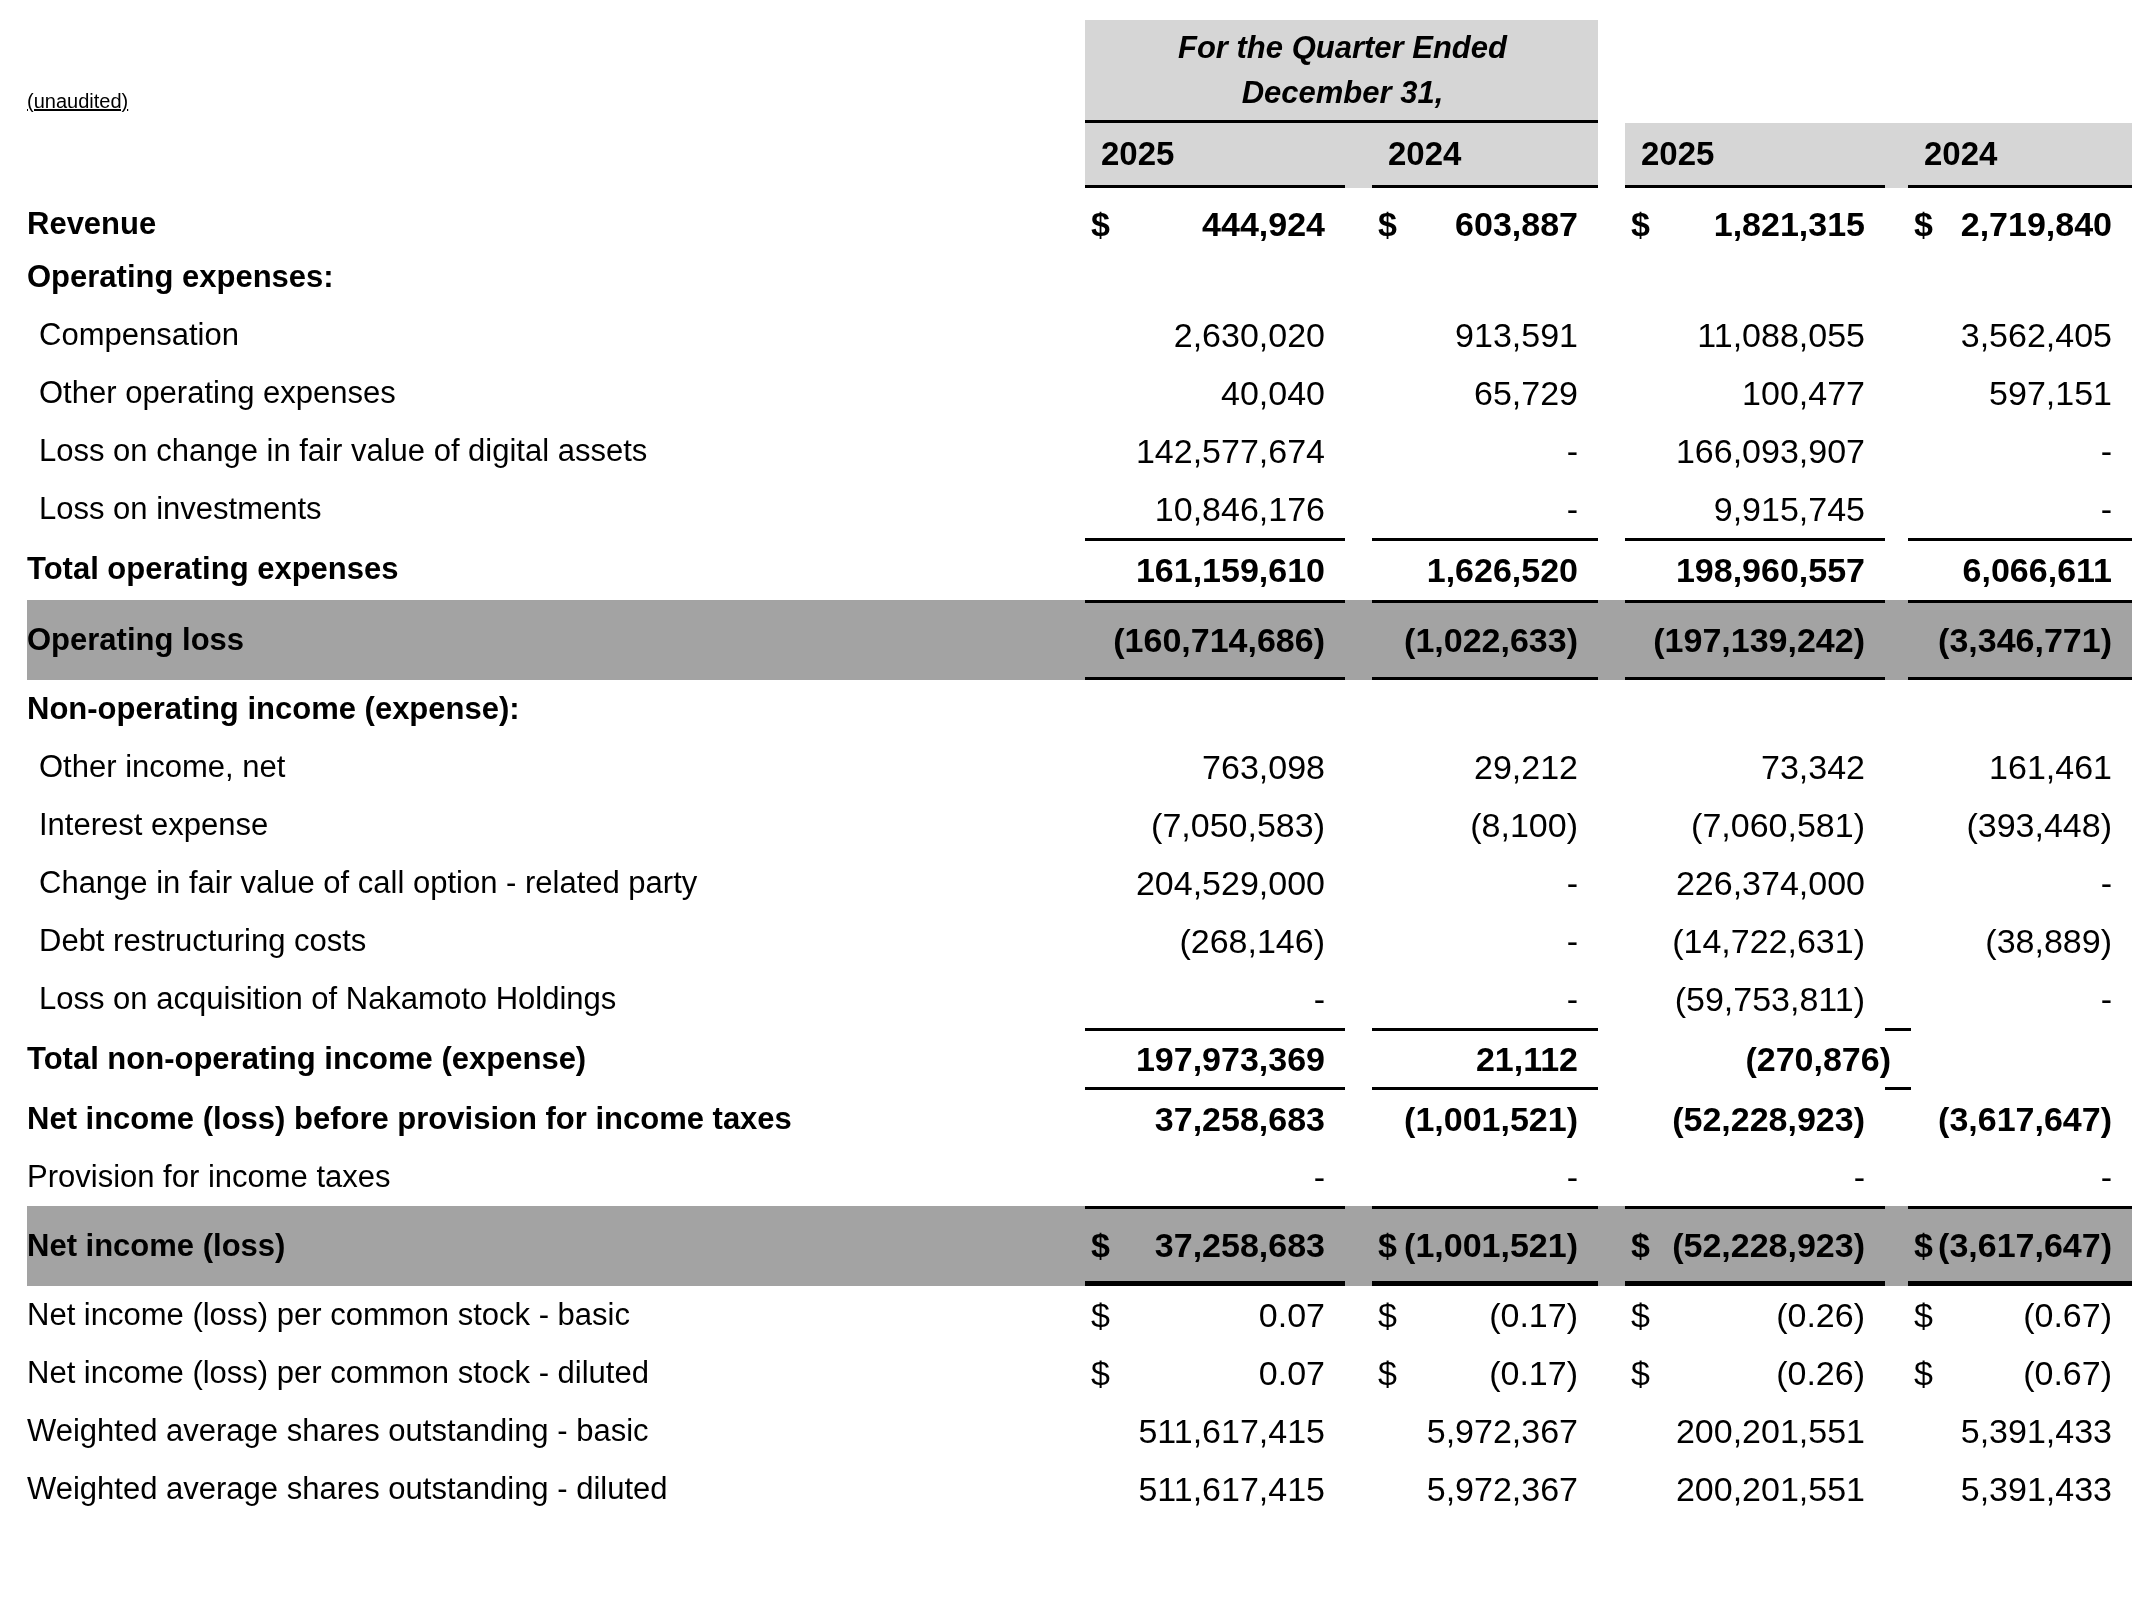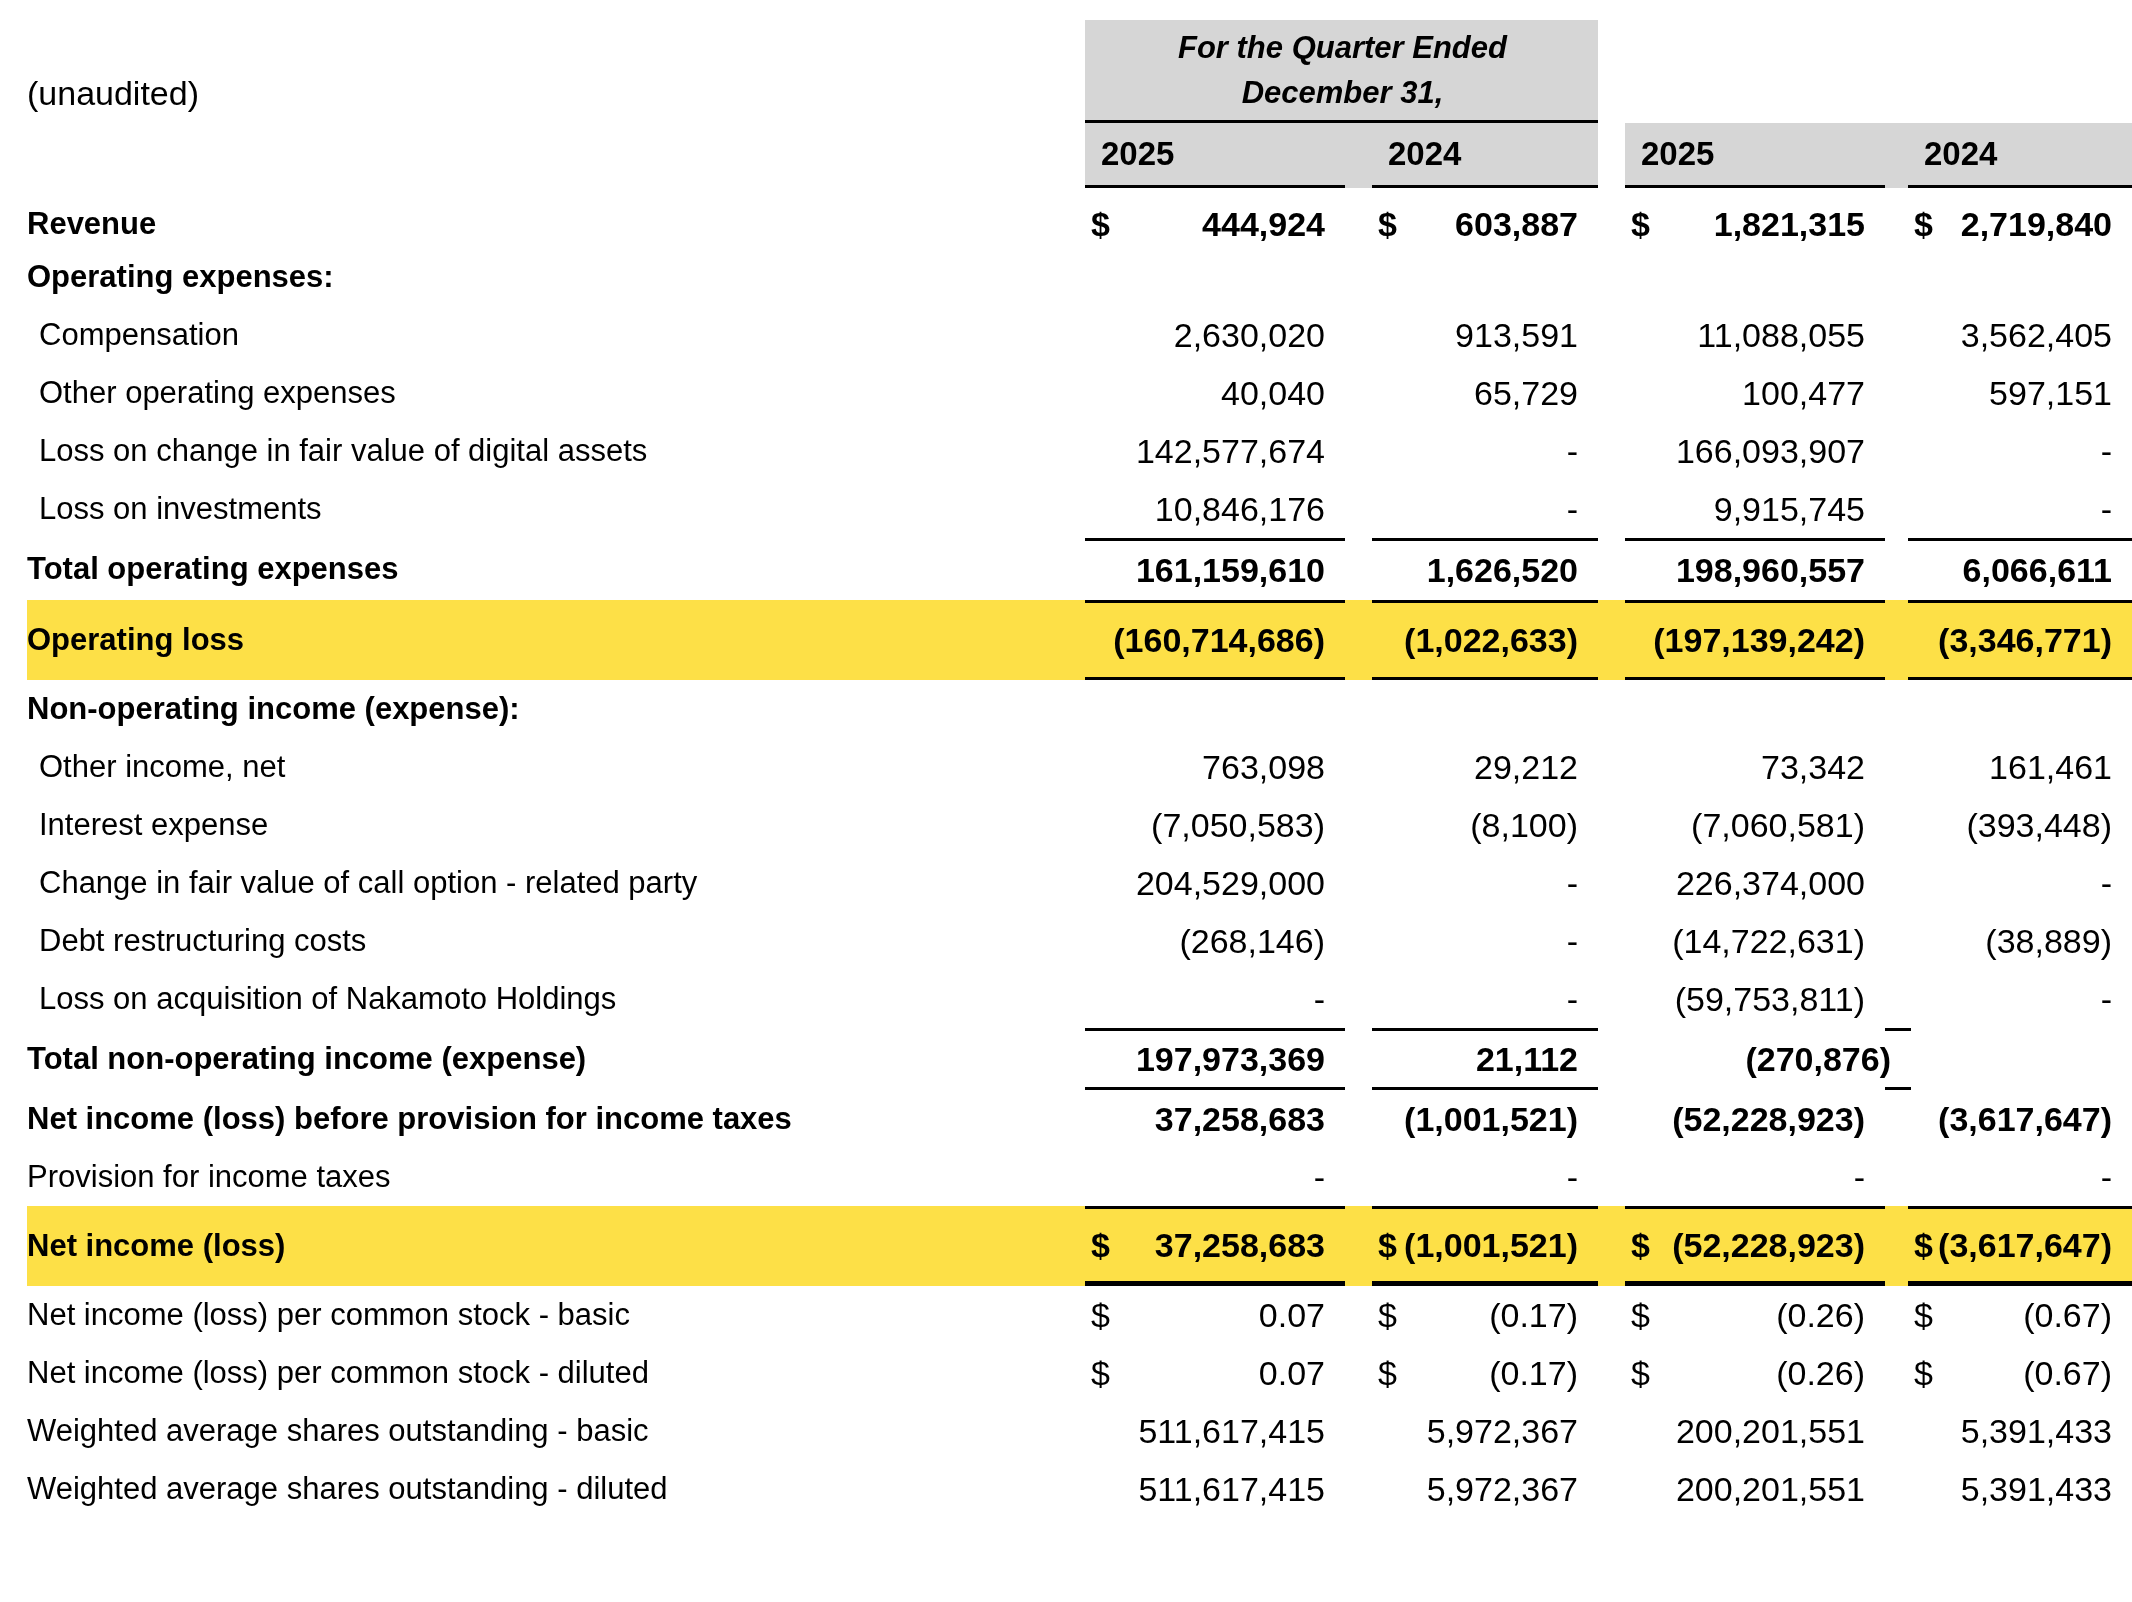--- a/index.html
+++ b/index.html
@@ -16,21 +16,21 @@
   .grid{
     display:grid;
     grid-template-columns:1041px 17px 260px 27px 226px 27px 260px 23px 224px;
   }
   .cell{min-width:0;}
   
   .hdr-group{height:103px;}
   .hdr-years{height:65px;margin-bottom:12px;}
   .unaudited{
     display:flex;align-items:flex-end;
-    font-size:34px;padding-bottom:10px;
+    font-size:20px;padding-bottom:10px;text-decoration:underline;
   }
   .gray-block{
     background:#d6d6d6;
     border-bottom:3px solid #000;
     display:flex;align-items:flex-end;justify-content:center;
     text-align:center;
     font-weight:bold;font-size:31px;line-height:1.45;
     padding-bottom:4px;
   }
   .gray-block.quarter{grid-column:3/6;padding-left:32px;padding-right:30px;font-style:italic;}
@@ -43,21 +43,21 @@
     font-weight:bold;font-size:33px;
   }
   .year-gap{background:#d6d6d6;}
   .white-gap{background:#fff;}
   
   .row{height:58px;}
   .row.first{height:48px;}
   .row.rule-top{height:62px;}
   .row.gray-row{height:80px;}
   .row.bold{font-weight:bold;}
-  .gray-row .cell{background:#fde047;}
+  .gray-row .cell{background:#a3a3a3;}
   .label{
     display:flex;align-items:center;
     grid-column:1/3;
     font-size:31px;
     white-space:nowrap;
   }
   .label.indent{padding-left:12px;}
   .val{
     display:flex;align-items:center;justify-content:flex-end;
     font-size:34px;

